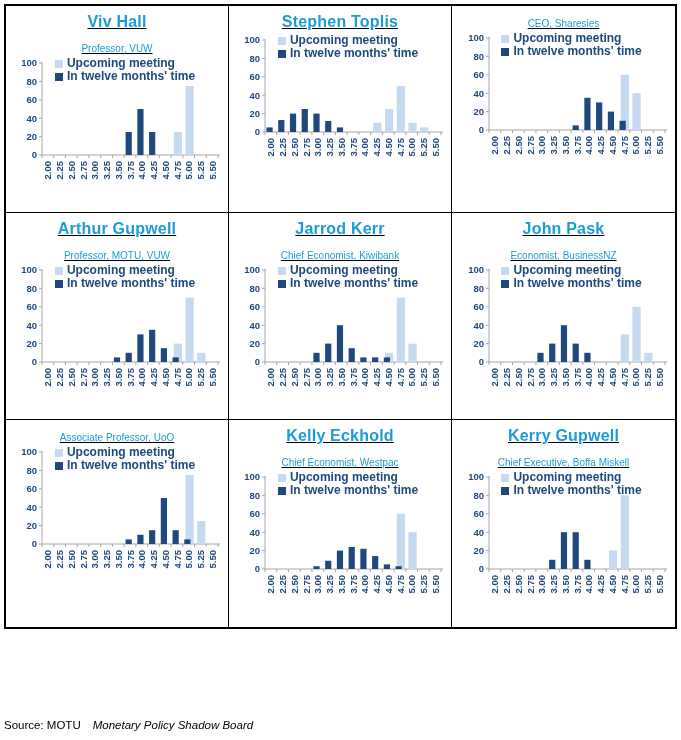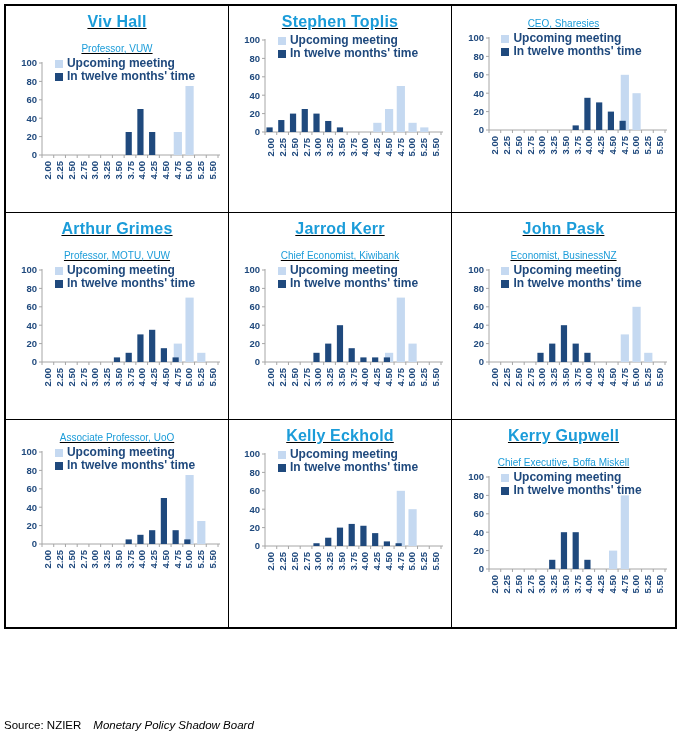--- a/index.html
+++ b/index.html
@@ -279,21 +279,21 @@
         <text x="148.06666666666663" y="103" text-anchor="end" transform="rotate(-90 148.06666666666663 103)" font-size="9.5" font-weight="bold" fill="#1f497d" font-family="&quot;Liberation Sans&quot;, sans-serif">4.25</text>
         <text x="159.79999999999998" y="103" text-anchor="end" transform="rotate(-90 159.79999999999998 103)" font-size="9.5" font-weight="bold" fill="#1f497d" font-family="&quot;Liberation Sans&quot;, sans-serif">4.50</text>
         <text x="171.53333333333333" y="103" text-anchor="end" transform="rotate(-90 171.53333333333333 103)" font-size="9.5" font-weight="bold" fill="#1f497d" font-family="&quot;Liberation Sans&quot;, sans-serif">4.75</text>
         <text x="183.26666666666665" y="103" text-anchor="end" transform="rotate(-90 183.26666666666665 103)" font-size="9.5" font-weight="bold" fill="#1f497d" font-family="&quot;Liberation Sans&quot;, sans-serif">5.00</text>
         <text x="194.99999999999997" y="103" text-anchor="end" transform="rotate(-90 194.99999999999997 103)" font-size="9.5" font-weight="bold" fill="#1f497d" font-family="&quot;Liberation Sans&quot;, sans-serif">5.25</text>
         <text x="206.73333333333332" y="103" text-anchor="end" transform="rotate(-90 206.73333333333332 103)" font-size="9.5" font-weight="bold" fill="#1f497d" font-family="&quot;Liberation Sans&quot;, sans-serif">5.50</text>
       </svg>
   </div>
 
   <div class="cell">
-    <div class="member-name">Arthur Grimes</div>
+    <div class="member-name">Arthur Gupwell</div>
     <div class="member-role">Professor, MOTU, VUW</div>
     <div class="legend">
       <div class="legend-row">
           <span class="sw light"></span>
           <span>Upcoming meeting</span>
         </div>
       <div class="legend-row">
           <span class="sw dark"></span>
           <span>In twelve months' time</span>
         </div>
@@ -562,20 +562,21 @@
         <text x="159.79999999999998" y="103" text-anchor="end" transform="rotate(-90 159.79999999999998 103)" font-size="9.5" font-weight="bold" fill="#1f497d" font-family="&quot;Liberation Sans&quot;, sans-serif">4.50</text>
         <text x="171.53333333333333" y="103" text-anchor="end" transform="rotate(-90 171.53333333333333 103)" font-size="9.5" font-weight="bold" fill="#1f497d" font-family="&quot;Liberation Sans&quot;, sans-serif">4.75</text>
         <text x="183.26666666666665" y="103" text-anchor="end" transform="rotate(-90 183.26666666666665 103)" font-size="9.5" font-weight="bold" fill="#1f497d" font-family="&quot;Liberation Sans&quot;, sans-serif">5.00</text>
         <text x="194.99999999999997" y="103" text-anchor="end" transform="rotate(-90 194.99999999999997 103)" font-size="9.5" font-weight="bold" fill="#1f497d" font-family="&quot;Liberation Sans&quot;, sans-serif">5.25</text>
         <text x="206.73333333333332" y="103" text-anchor="end" transform="rotate(-90 206.73333333333332 103)" font-size="9.5" font-weight="bold" fill="#1f497d" font-family="&quot;Liberation Sans&quot;, sans-serif">5.50</text>
       </svg>
   </div>
 
   <div class="cell">
     <div class="member-name">Kelly Eckhold</div>
+    <div class="member-role">Chief Economist, Westpac</div>
     <div class="legend">
       <div class="legend-row">
           <span class="sw light"></span>
           <span>Upcoming meeting</span>
         </div>
       <div class="legend-row">
           <span class="sw dark"></span>
           <span>In twelve months' time</span>
         </div>
     </div>
@@ -702,14 +703,14 @@
         <text x="171.53333333333333" y="103" text-anchor="end" transform="rotate(-90 171.53333333333333 103)" font-size="9.5" font-weight="bold" fill="#1f497d" font-family="&quot;Liberation Sans&quot;, sans-serif">4.75</text>
         <text x="183.26666666666665" y="103" text-anchor="end" transform="rotate(-90 183.26666666666665 103)" font-size="9.5" font-weight="bold" fill="#1f497d" font-family="&quot;Liberation Sans&quot;, sans-serif">5.00</text>
         <text x="194.99999999999997" y="103" text-anchor="end" transform="rotate(-90 194.99999999999997 103)" font-size="9.5" font-weight="bold" fill="#1f497d" font-family="&quot;Liberation Sans&quot;, sans-serif">5.25</text>
         <text x="206.73333333333332" y="103" text-anchor="end" transform="rotate(-90 206.73333333333332 103)" font-size="9.5" font-weight="bold" fill="#1f497d" font-family="&quot;Liberation Sans&quot;, sans-serif">5.50</text>
       </svg>
   </div>
 
 </div>
 
 <div class="footer">
-  <span>Source: NZIER</span><span class="src-italic">Monetary Policy Shadow Board</span>
+  <span>Source: MOTU</span><span class="src-italic">Monetary Policy Shadow Board</span>
 </div>
 
 </body></html>

